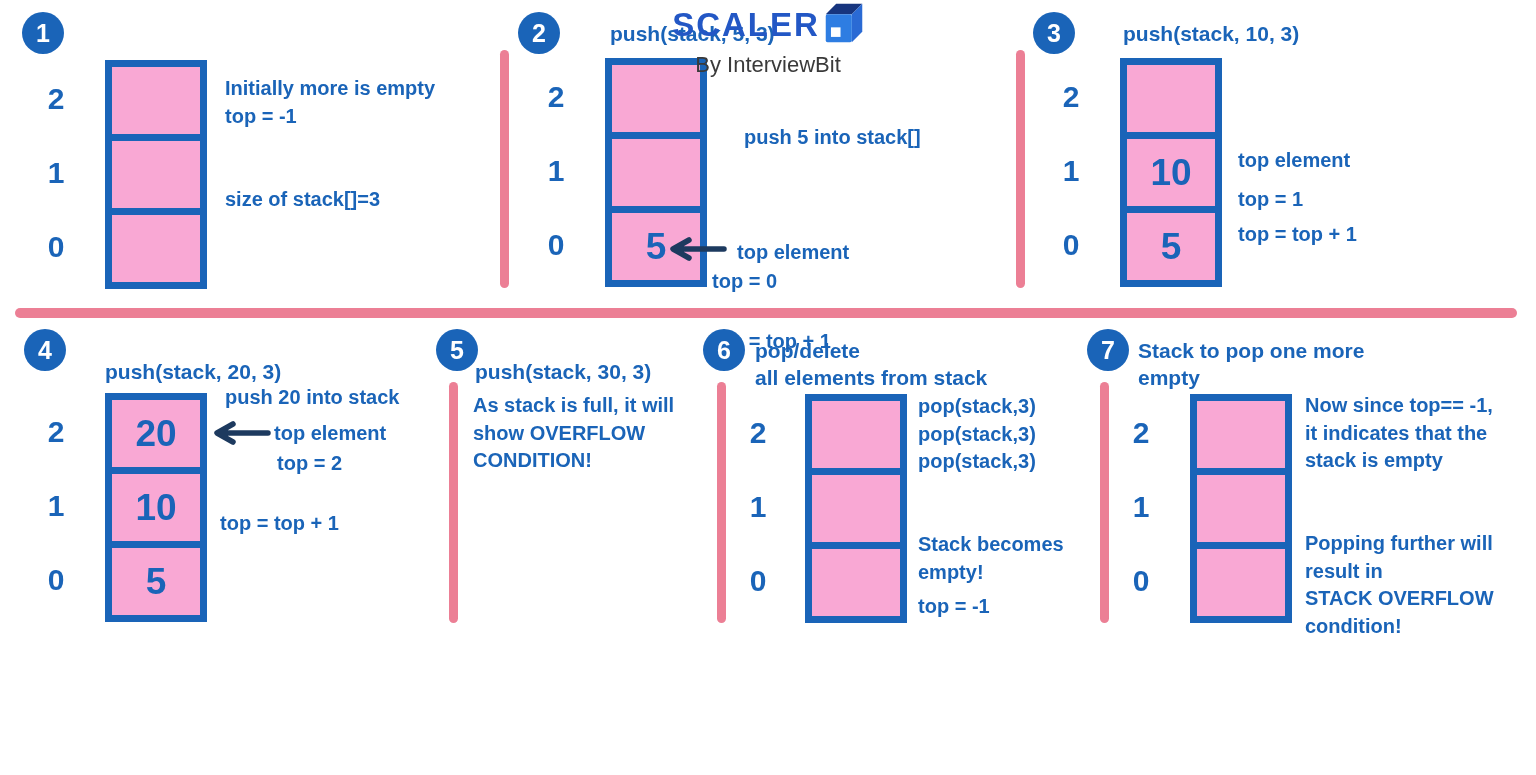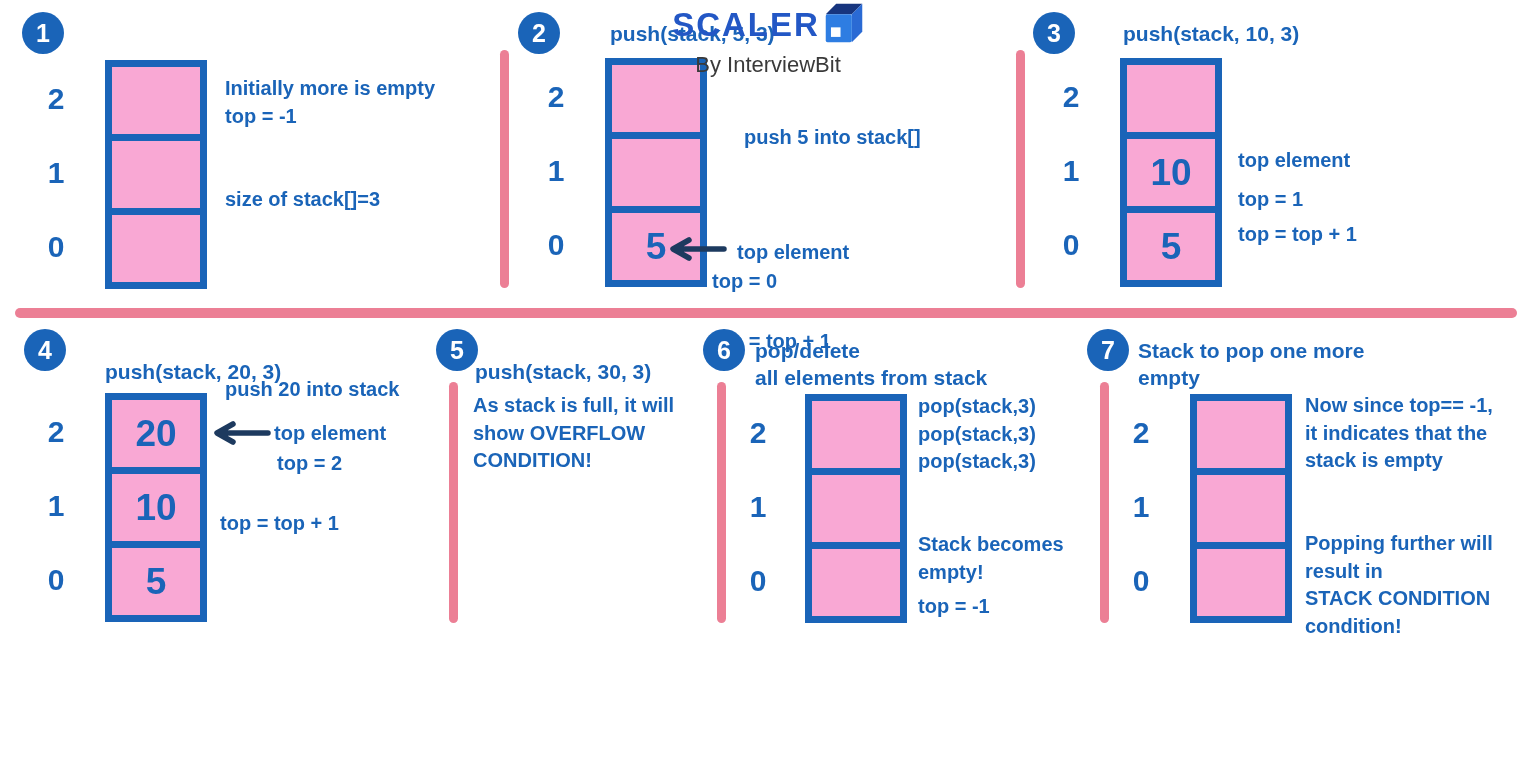--- a/index.html
+++ b/index.html
@@ -135,21 +135,21 @@
   <div class="indices" style="left:38px;top:395px;">
     <span>2</span>
     <span>1</span>
     <span>0</span>
   </div>
   <div class="stack" style="left:105px;top:393px;">
     <div class="cell">20</div>
     <div class="cell">10</div>
     <div class="cell">5</div>
   </div>
-  <div class="note nowrap" style="left:225px;top:376px;">push 20 into stack</div>
+  <div class="note nowrap" style="left:225px;top:384px;">push 20 into stack</div>
   <div class="arrow" style="left:210px;top:421px;">
     <svg width="62" height="24" viewBox="0 0 62 24">
       <path d="M58 12 L8 12 M23 3 L7 12 L23 21" fill="none" stroke="#1d3a5f" stroke-width="5.5" stroke-linecap="round" stroke-linejoin="round"></path>
     </svg>
   </div>
   <div class="note nowrap" style="left:274px;top:420px;">top element</div>
   <div class="note nowrap" style="left:277px;top:450px;">top = 2</div>
   <div class="note nowrap" style="left:220px;top:510px;">top = top + 1</div>
 
   <div class="vdiv" style="left:449px;top:382px;height:241px;"></div>
@@ -214,21 +214,21 @@
     <div class="cell"></div>
   </div>
   <div class="note nowrap" style="left:1305px;top:392px;">
     <div>Now since top== -1,</div>
     <div>it indicates that the</div>
     <div>stack is empty</div>
   </div>
   <div class="note nowrap" style="left:1305px;top:530px;">
     <div>Popping further will</div>
     <div>result in</div>
-    <div>STACK CONDITION</div>
+    <div>STACK OVERFLOW</div>
     <div>condition!</div>
   </div>
 
   <div class="footer">
     <div class="brand-row">
       <span class="brand">SCALER</span>
       <span>
         <svg width="40" height="46" viewBox="0 0 46 52">
           <polygon points="2,16 14,4 44,4 32,16" fill="#17357e"></polygon>
           <polygon points="32,16 44,4 44,36 32,48" fill="#2a6ad4"></polygon>

